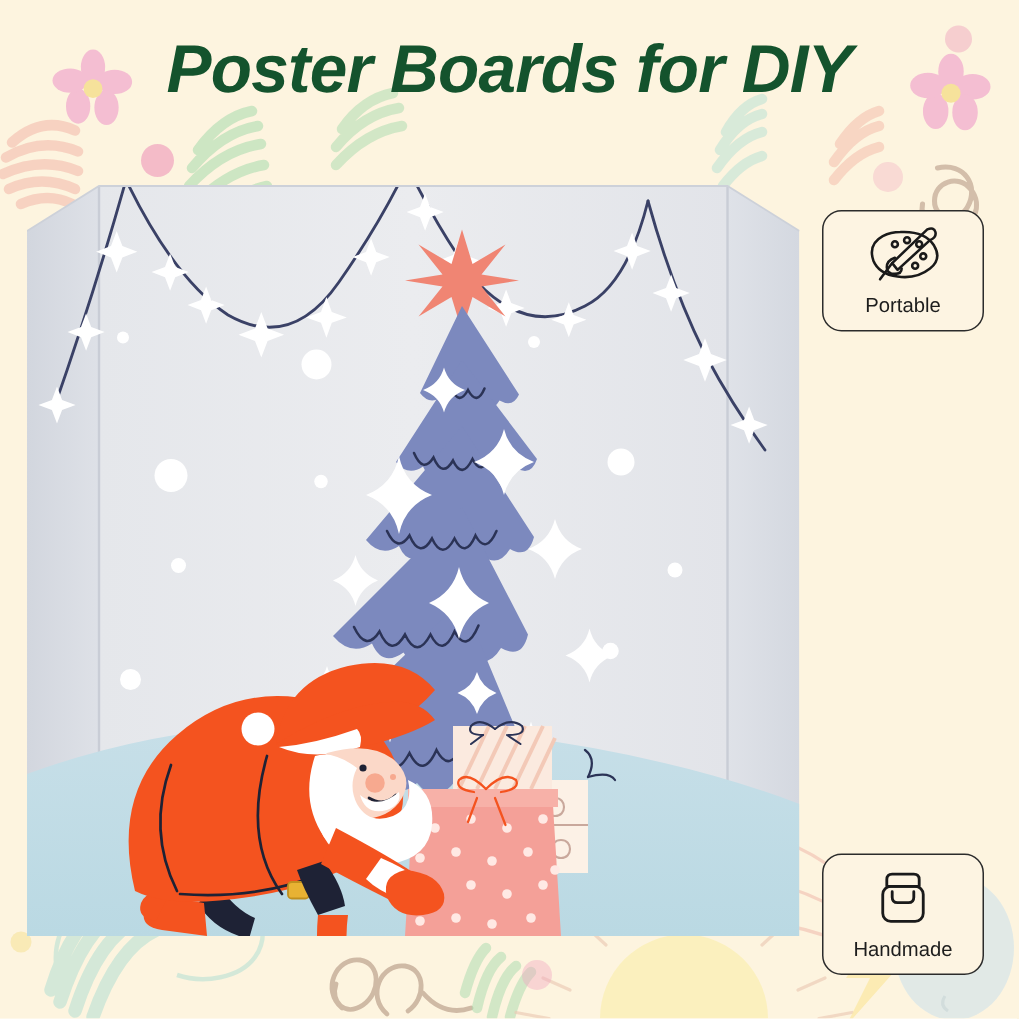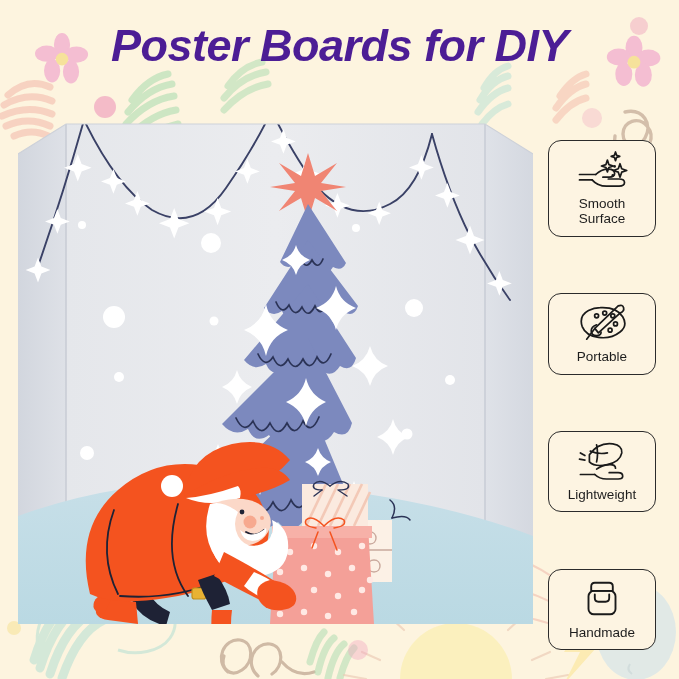--- a/index.html
+++ b/index.html
@@ -23,21 +23,21 @@
   #title {
     position: absolute;
     left: 0; top: 22px;
     width: 679px;
     text-align: center;
     font-size: 45px;
     line-height: 1.05;
     font-weight: bold;
     font-style: italic;
     letter-spacing: -0.5px;
-    color: #4c1d95;
+    color: #14532d;
     z-index: 40;
     font-family: "Liberation Sans", sans-serif;
   }
 
   
   #board-wrap {
     position: absolute;
     left: 18px; top: 112px;
     width: 515px; height: 512px;
     z-index: 20;
@@ -487,64 +487,36 @@
           </g>
         </g>
       </g>
 
       <path d="M0 42 L48 12 L467 12 L515 42" fill="none" stroke="#CDD1D9" stroke-width="1.2"></path>
     </svg>
   </div>
 
   <div id="features">
 
-    <div class="feature-card">
-      <svg class="feature-icon" viewBox="0 0 60 46" fill="none" stroke="#1A1A1A" stroke-width="1.9" stroke-linecap="round" stroke-linejoin="round">
-        <path d="M5 28 h18"></path>
-        <path d="M5 34 h14"></path>
-        <path d="M19 34 q6 7 16 7 h14 q6 0 6 -4 q0 -4 -6 -4 h-12"></path>
-        <path d="M23 28 q6 -6 14 -6 q7 0 7 5 q0 4 -6 4 h-7"></path>
-        <path d="M36 12 l1.6 5 l5 1.6 l-5 1.6 l-1.6 5 l-1.6 -5 l-5 -1.6 l5 -1.6 z"></path>
-        <path d="M50 16 l1.9 5.6 l5.6 1.9 l-5.6 1.9 l-1.9 5.6 l-1.9 -5.6 l-5.6 -1.9 l5.6 -1.9 z"></path>
-        <path d="M45 3 l1.2 3.6 l3.6 1.2 l-3.6 1.2 l-1.2 3.6 l-1.2 -3.6 l-3.6 -1.2 l3.6 -1.2 z"></path>
-        <circle cx="44" cy="19" r="1.5" fill="#1A1A1A" stroke="none"></circle>
-        <circle cx="42" cy="29" r="1.5" fill="#1A1A1A" stroke="none"></circle>
-      </svg>
-      <div class="feature-label">
-        <span>Smooth</span><br><span>Surface</span>
-      </div>
-    </div>
 
     <div class="feature-card">
       <svg class="feature-icon" viewBox="0 0 60 46" fill="none" stroke="#1A1A1A" stroke-width="1.9" stroke-linecap="round" stroke-linejoin="round">
         <path d="M28 6 q18 -1 25 10 q6 10 -3 17 q-10 8 -24 6 q-14 -2 -18 -12 q-4 -12 7 -18 q6 -3 13 -3 z"></path>
         <path d="M24 25 q-6 2 -6 7 q0 5 6 5 q5 0 5 -4"></path>
         <circle cx="24" cy="15" r="2.2"></circle>
         <circle cx="33" cy="12" r="2.2"></circle>
         <circle cx="42" cy="15" r="2.2"></circle>
         <circle cx="45" cy="24" r="2.2"></circle>
         <circle cx="39" cy="31" r="2.2"></circle>
         <path d="M48 4 q5 -2 6 2 q1 4 -4 6 l-24 22 l-4 -5 z"></path>
         <path d="M22 29 l-9 12"></path>
       </svg>
       <div class="feature-label">Portable</div>
     </div>
 
-    <div class="feature-card">
-      <svg class="feature-icon" viewBox="0 0 60 46" fill="none" stroke="#1A1A1A" stroke-width="1.9" stroke-linecap="round" stroke-linejoin="round">
-        <path d="M16 16 q10 -14 26 -12 q11 2 10 10 q-2 10 -16 13 q-14 3 -20 -3 z"></path>
-        <path d="M24 5 q2 10 0 19"></path>
-        <path d="M17 12 q9 4 19 2"></path>
-        <path d="M6 14 l5 3 M5 21 l6 1"></path>
-        <path d="M6 38 h16"></path>
-        <path d="M22 38 q5 5 13 5 h13 q5 0 5 -3 q0 -4 -5 -4 h-10"></path>
-        <path d="M24 32 q7 -5 15 -5 q6 0 6 4"></path>
-      </svg>
-      <div class="feature-label">Lightweight</div>
-    </div>
 
     <div class="feature-card">
       <svg class="feature-icon" viewBox="0 0 60 46" fill="none" stroke="#1A1A1A" stroke-width="2.1" stroke-linecap="round" stroke-linejoin="round">
         <rect x="15" y="14" width="30" height="26" rx="6"></rect>
         <path d="M22 5 h16 q4 0 4 4 v5 h-24 v-5 q0 -4 4 -4 z"></path>
         <path d="M22 18 v4 q0 4 4 4 h8 q4 0 4 -4 v-4"></path>
       </svg>
       <div class="feature-label">Handmade</div>
     </div>
 

